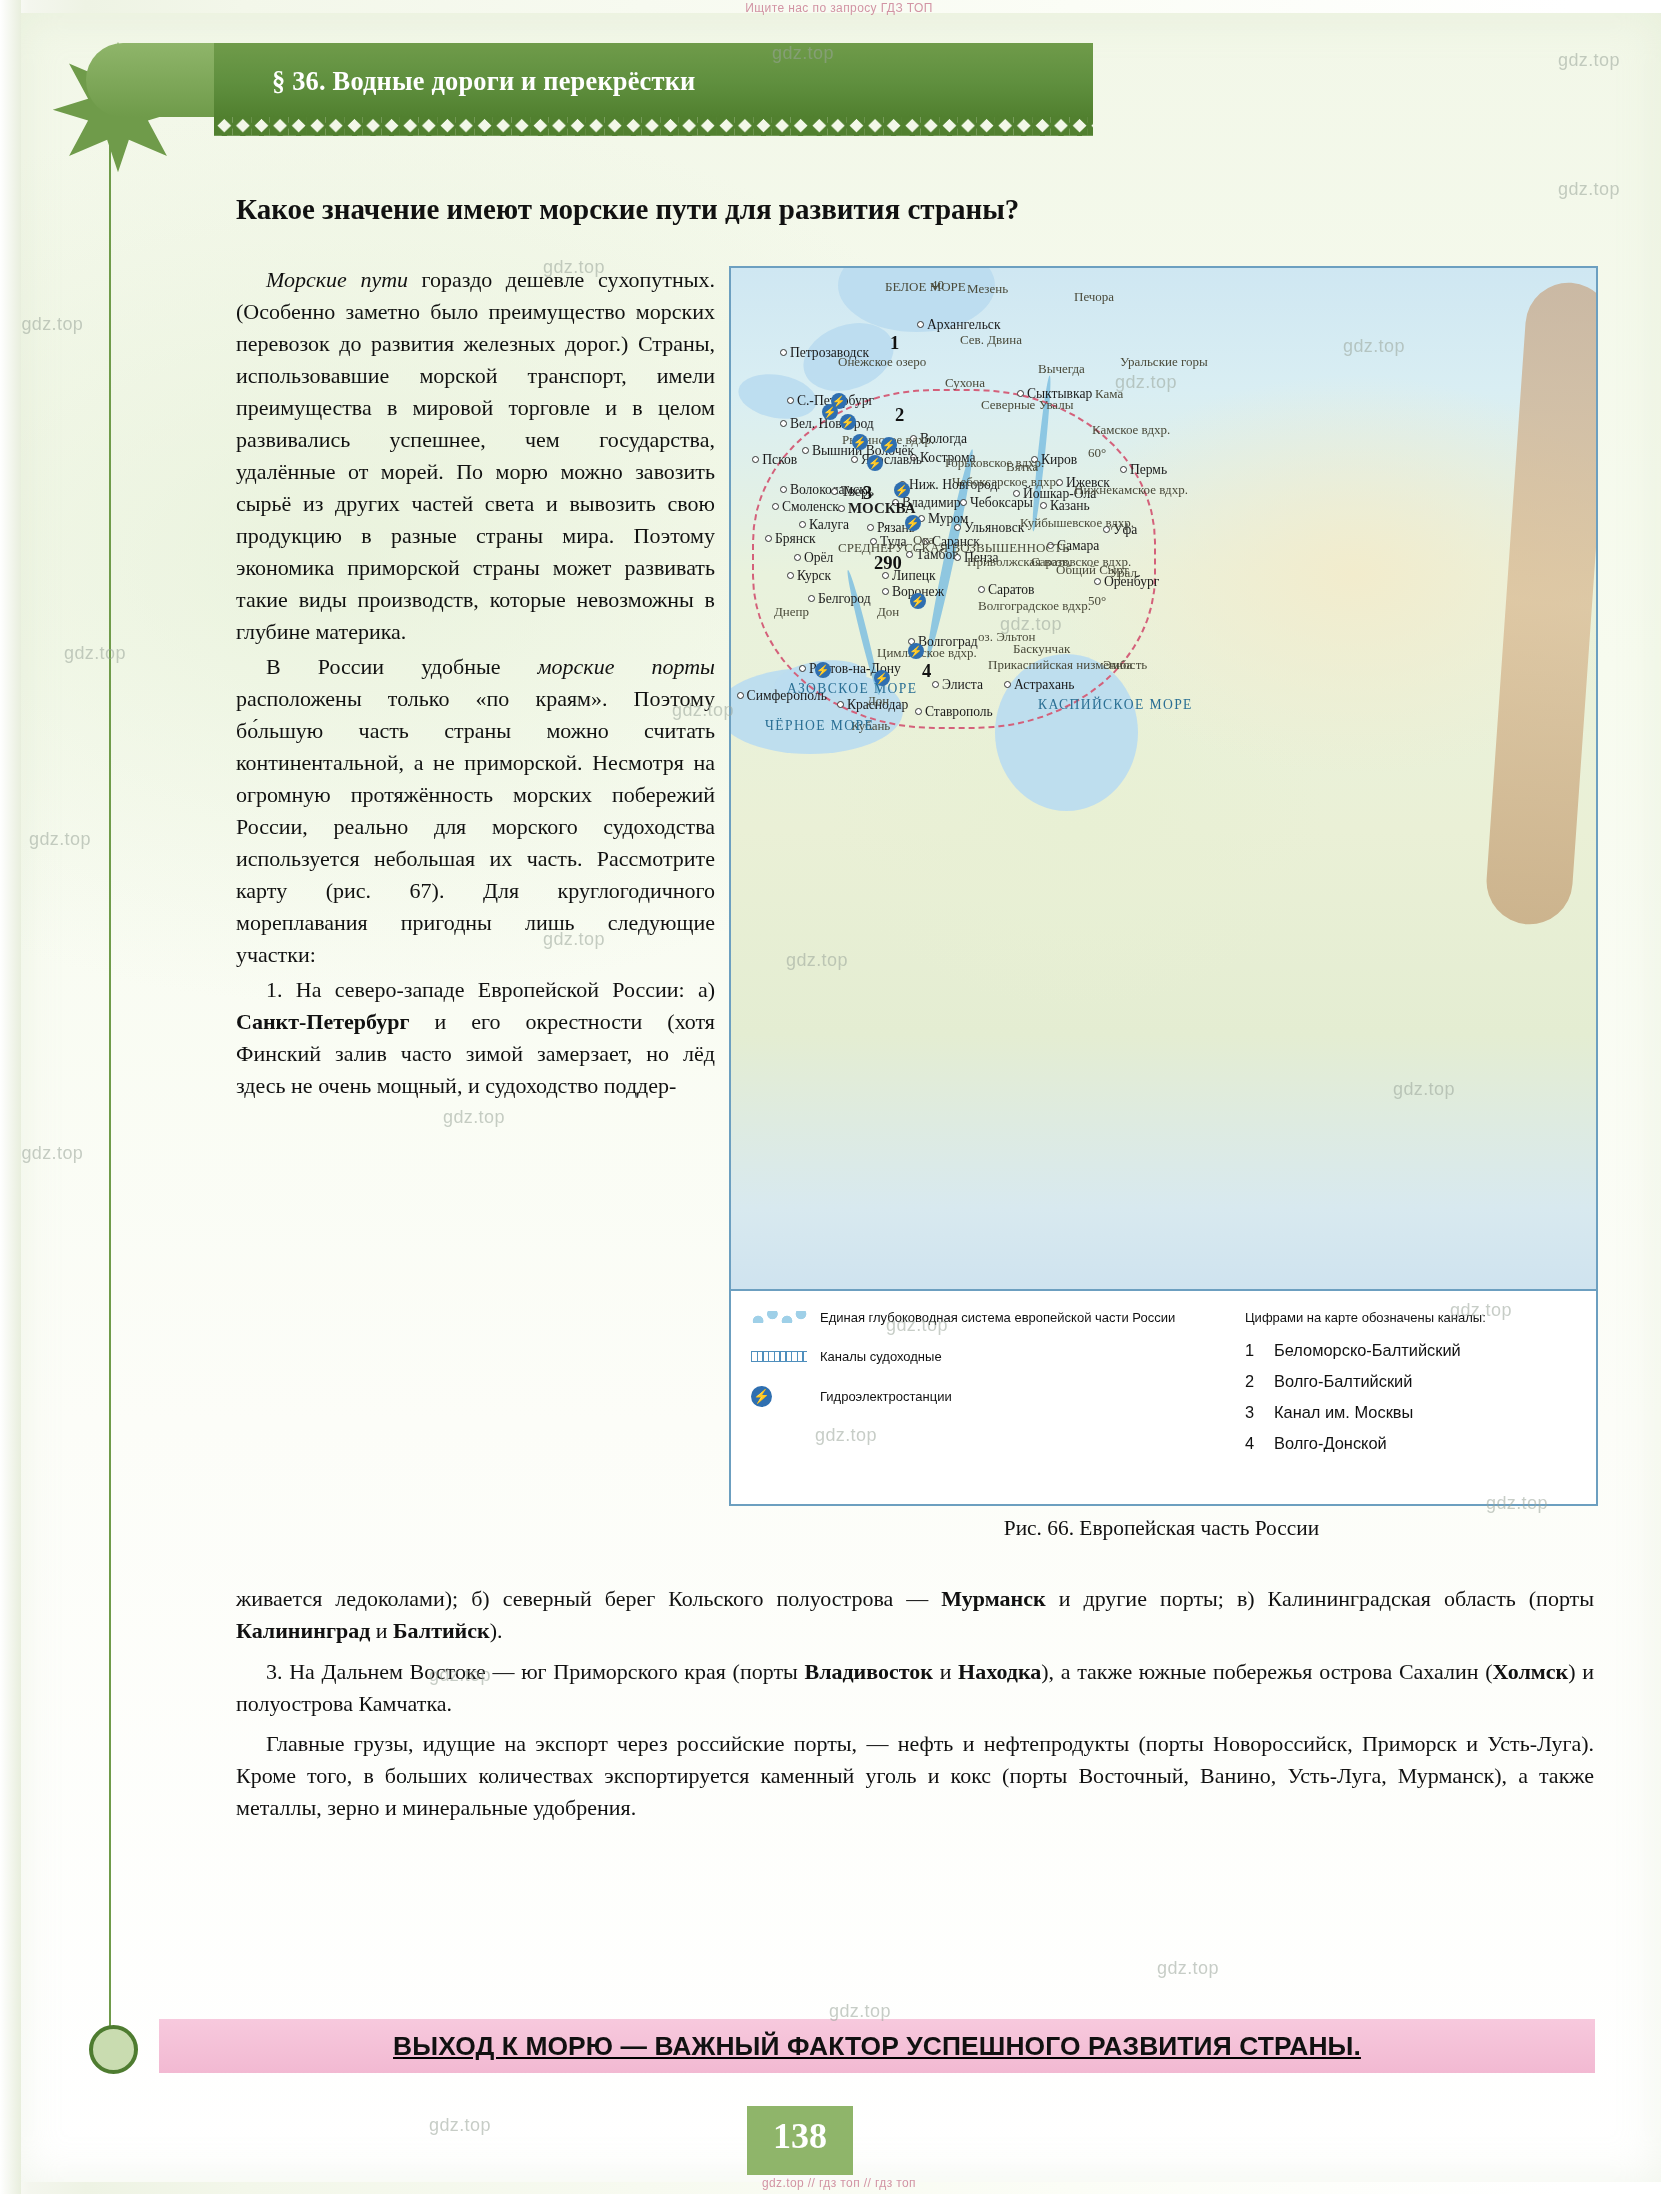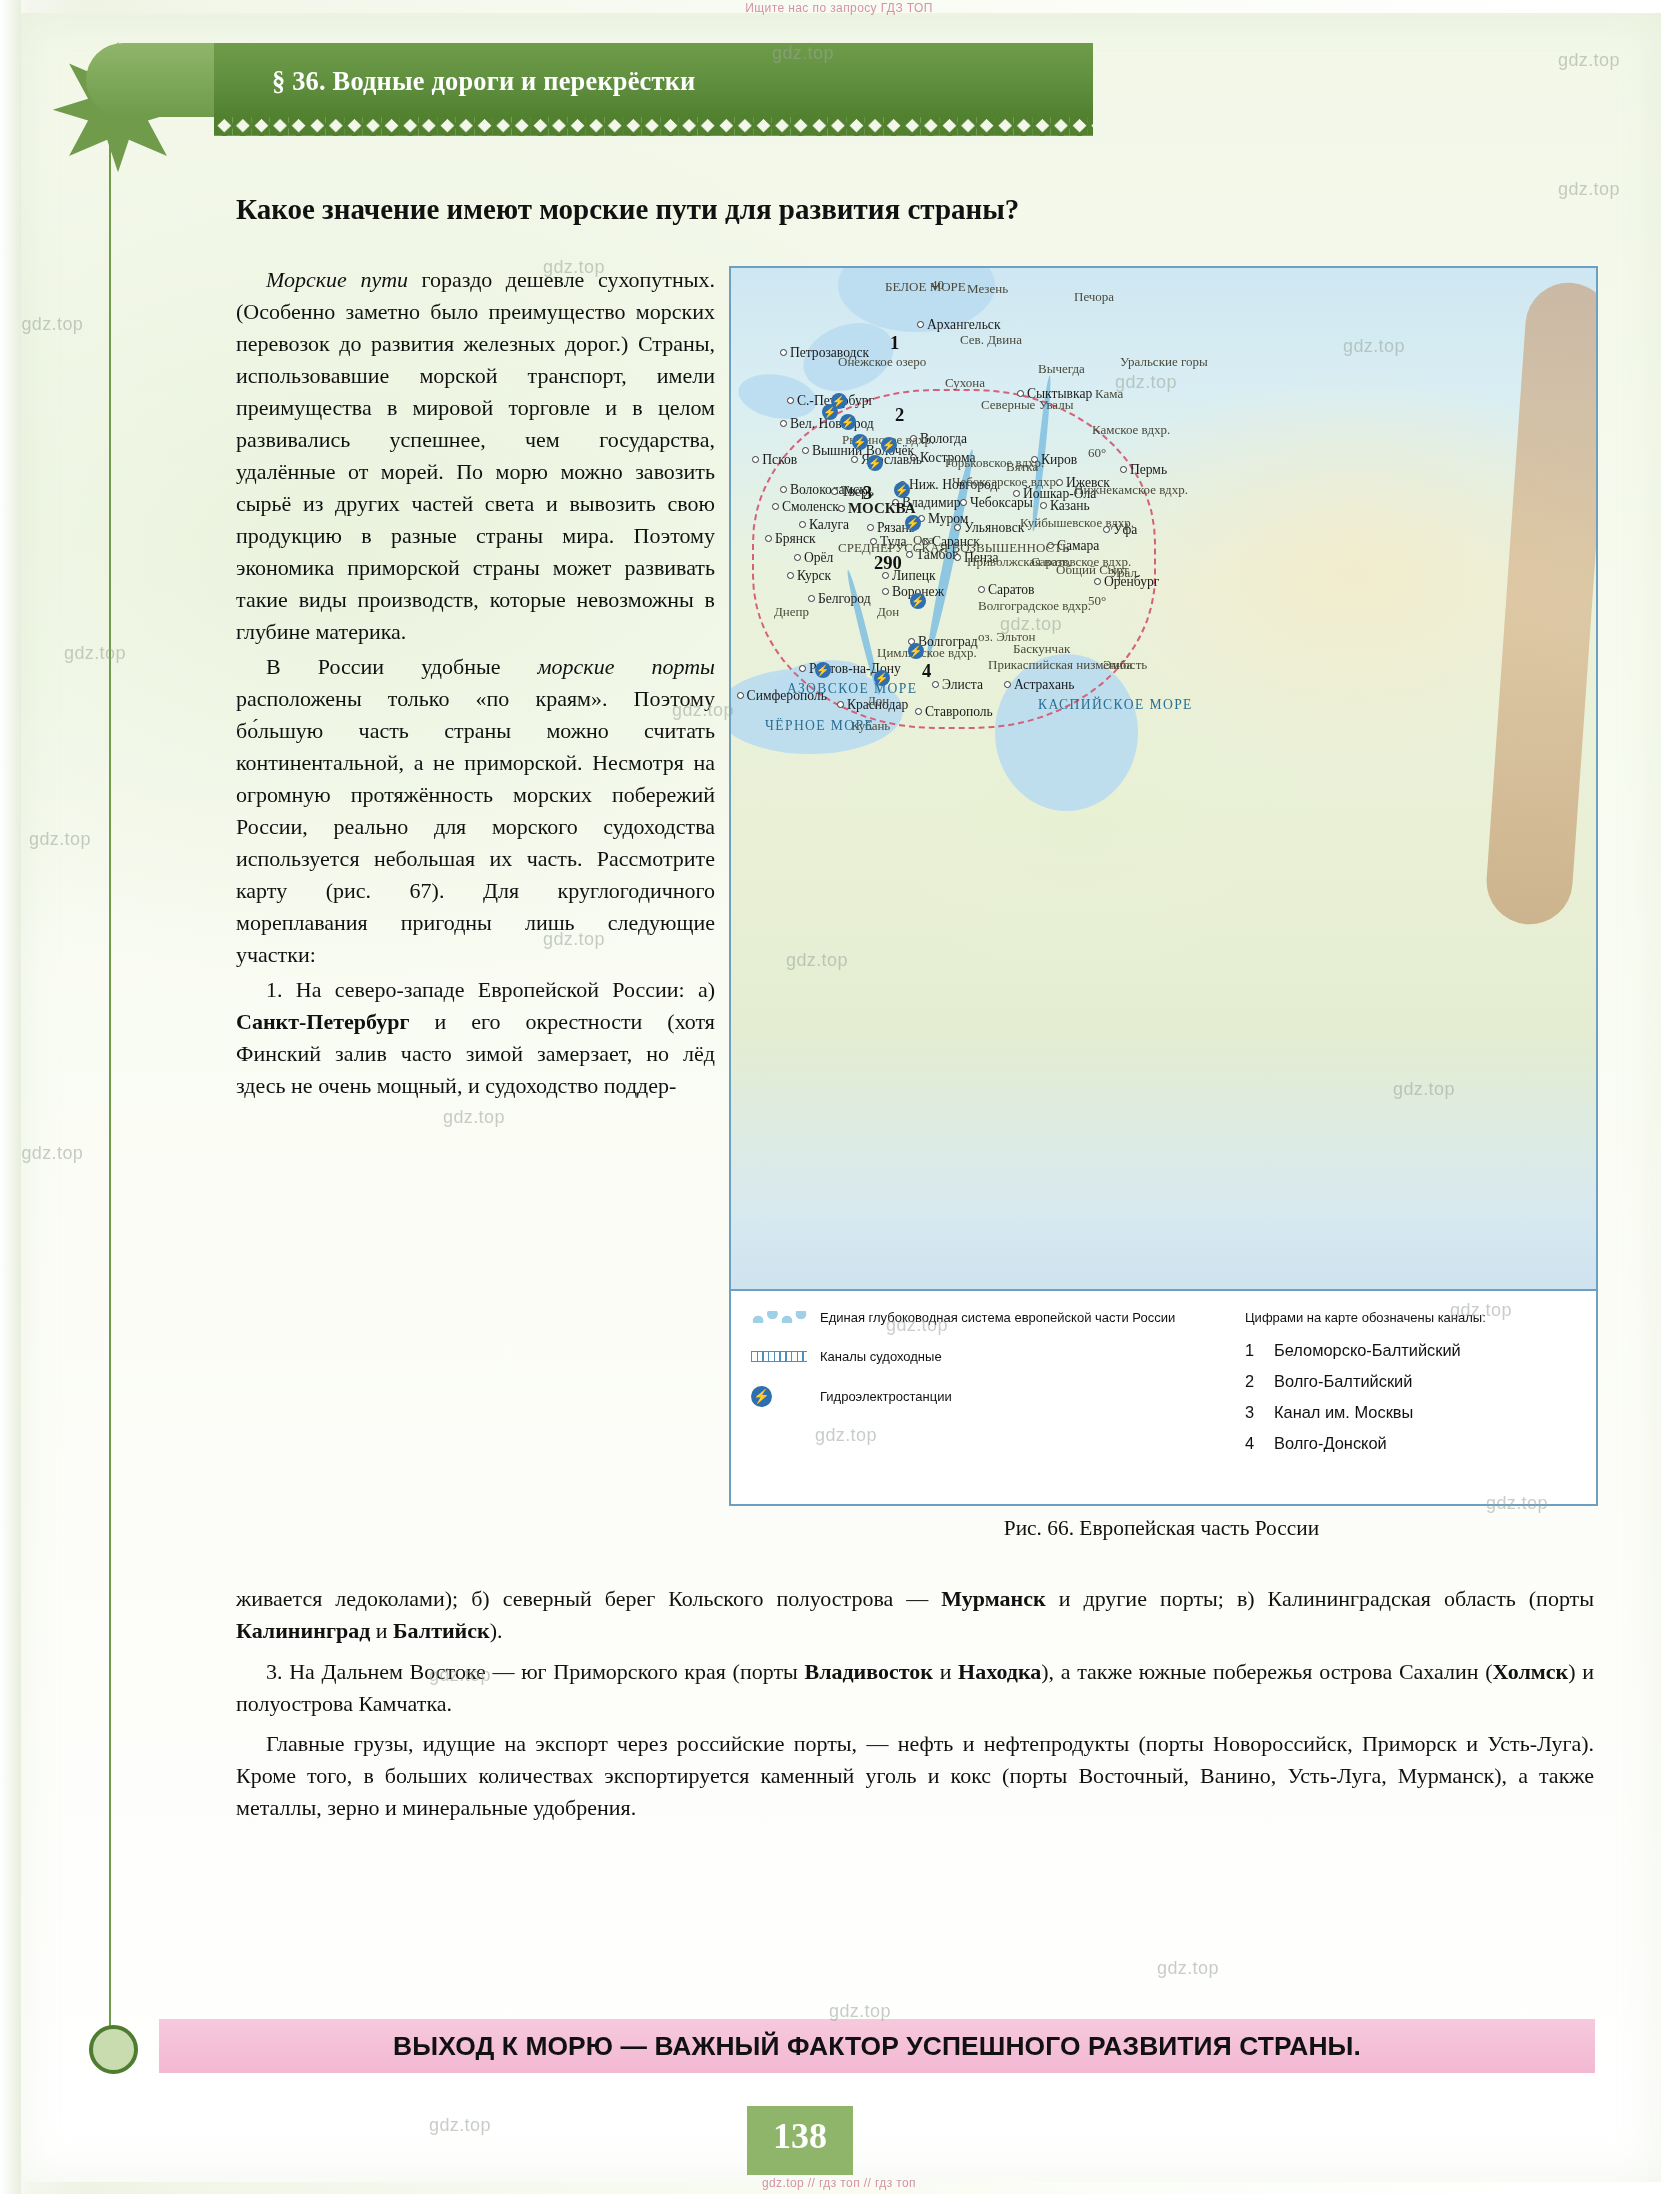--- a/index.html
+++ b/index.html
@@ -291,20 +291,21 @@
 
   
   .conclusion {
     position: absolute;
     left: 159px; top: 2019px;
     width: 1436px; height: 54px;
     background: linear-gradient(180deg, #f7c9dd, #f2b9d2);
     display: flex;
     align-items: center;
     justify-content: center;
+    text-decoration: underline;
   }
   .conclusion span {
     font-family: "Liberation Sans", sans-serif;
     font-weight: bold;
     font-size: 26.4px;
     color: #111;
     letter-spacing: 0.1px;
   }
 
   .pagenum-box {

